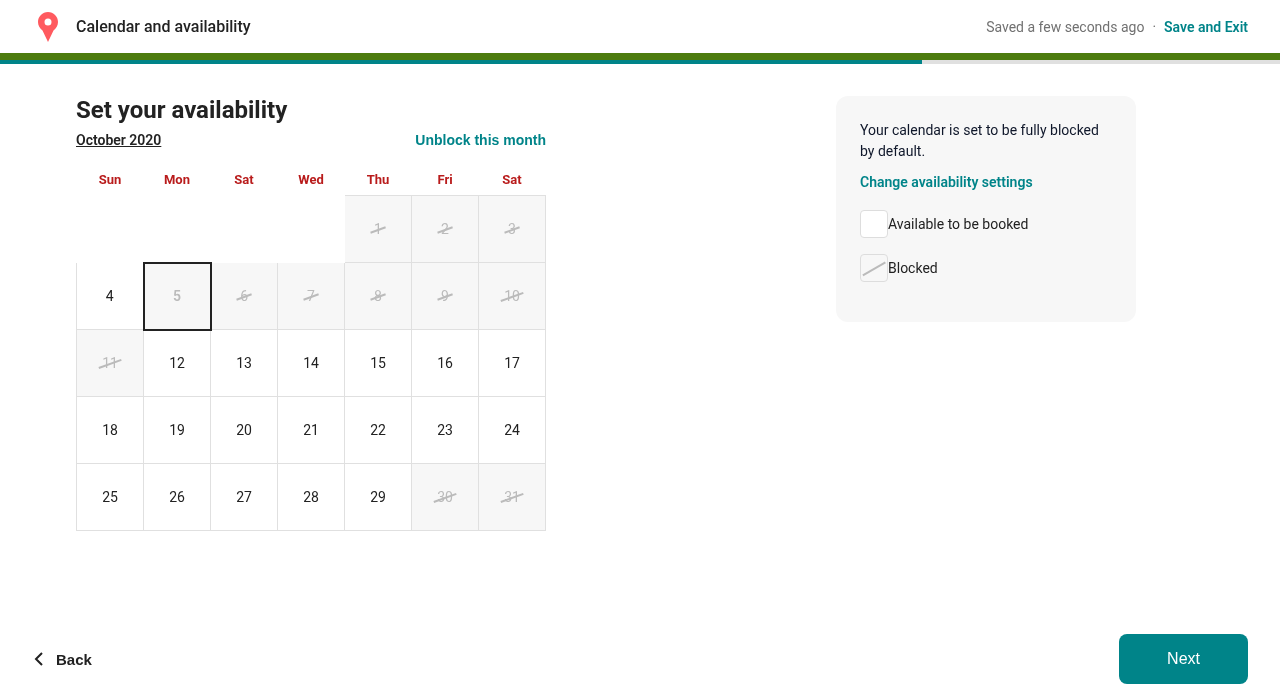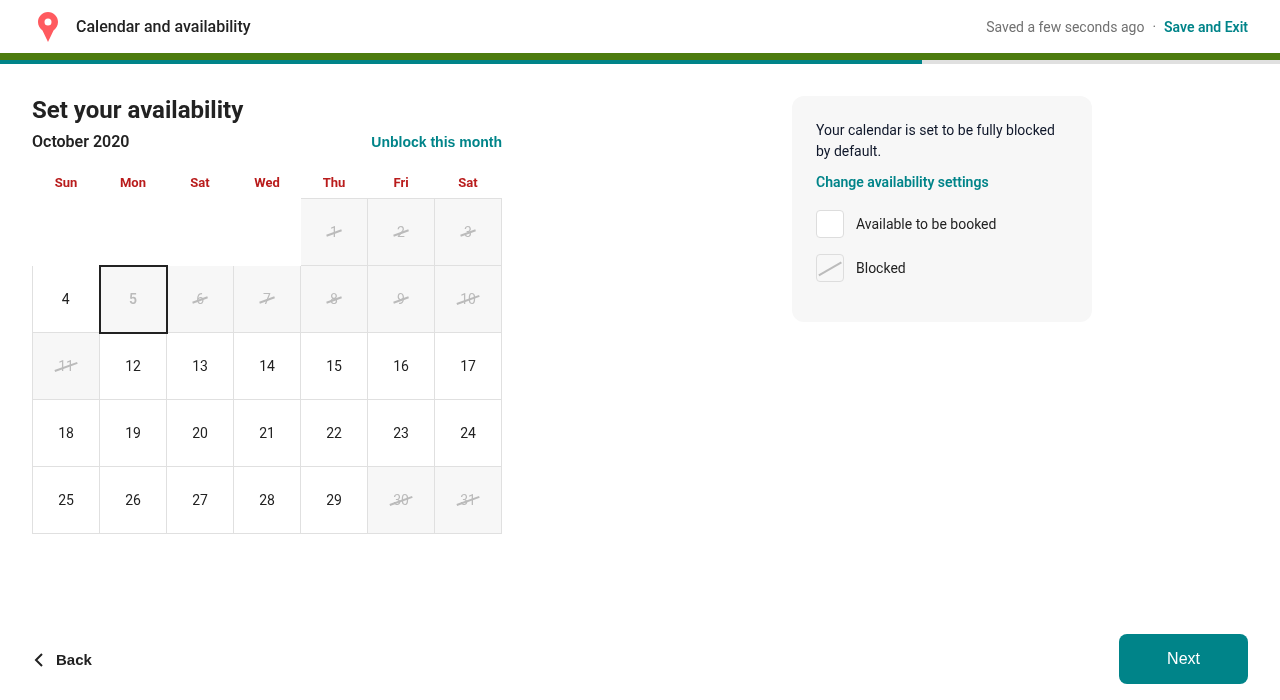--- a/index.html
+++ b/index.html
@@ -65,20 +65,21 @@
       background: #008489;
       width: 72%;
     }
 
     
     .main-content {
       display: flex;
       padding: 32px 32px 0 32px;
       gap: 40px;
       height: calc(700px - 64px - 4px);
+      margin-left: 44px;
     }
 
     
     .left-section {
       flex: 1;
       max-width: 720px;
     }
 
     .page-title {
       font-size: 24px;
@@ -98,23 +99,24 @@
     .calendar-container {
       max-width: 470px;
     }
     .calendar-header {
       display: flex;
       align-items: center;
       justify-content: space-between;
       margin-bottom: 16px;
     }
     .calendar-month {
-      font-size: 16px;
-      font-weight: 600;
-      color: #222;
+      font-size: 14px;
+      font-weight: 600;
+      color: #222;
+      text-decoration: underline;
     }
     .unblock-month-btn {
       font-size: 14px;
       color: #008489;
       font-weight: 600;
       cursor: pointer;
       background: none;
       border: none;
     }
 
@@ -193,21 +195,20 @@
       font-size: 14px;
       font-weight: 600;
       cursor: pointer;
       text-decoration: none;
       display: block;
       margin-bottom: 20px;
     }
     .legend-item {
       display: flex;
       align-items: center;
-      gap: 12px;
       margin-bottom: 16px;
     }
     .legend-box {
       width: 28px;
       height: 28px;
       border-radius: 4px;
       flex-shrink: 0;
     }
     .legend-box.available {
       background: #fff;
@@ -243,21 +244,21 @@
       right: 0;
       display: flex;
       align-items: center;
       justify-content: space-between;
       padding: 16px 32px;
       background: #fff;
       border-top: none;
     }
     .back-btn {
       display: flex;
-      align-items: flex-end;
+      align-items: flex-start;
       gap: 8px;
       font-size: 15px;
       font-weight: 600;
       color: #222;
       background: none;
       border: none;
       cursor: pointer;
     }
     .next-btn {
       background: #008489;

